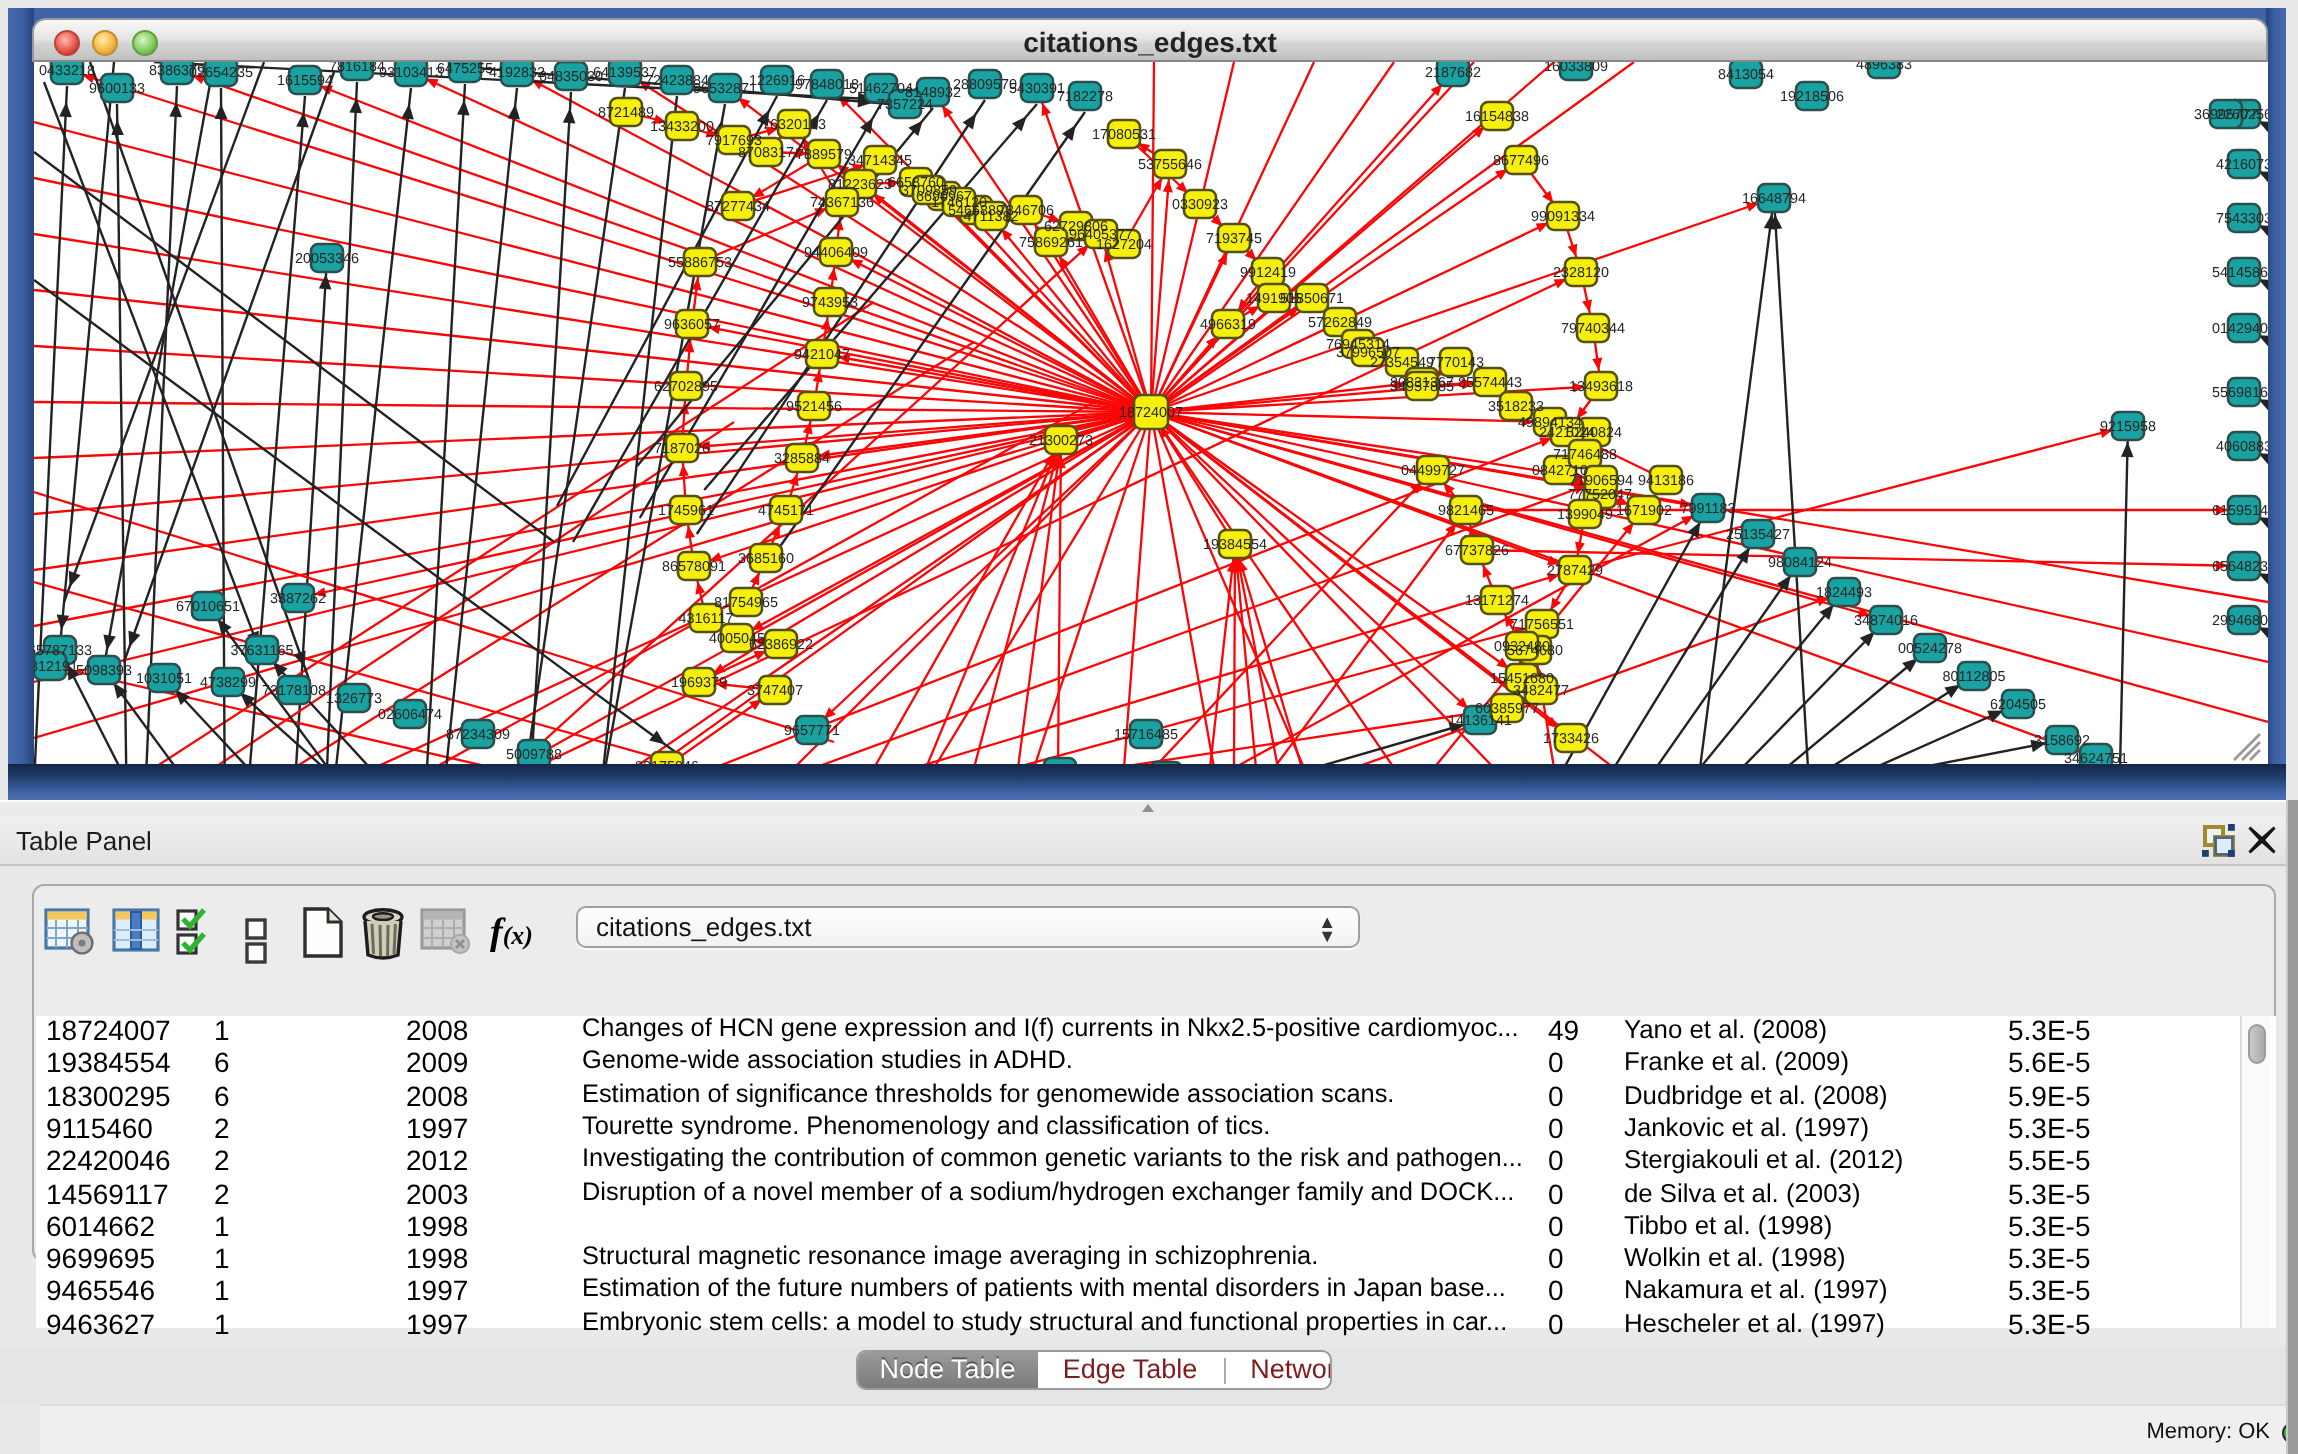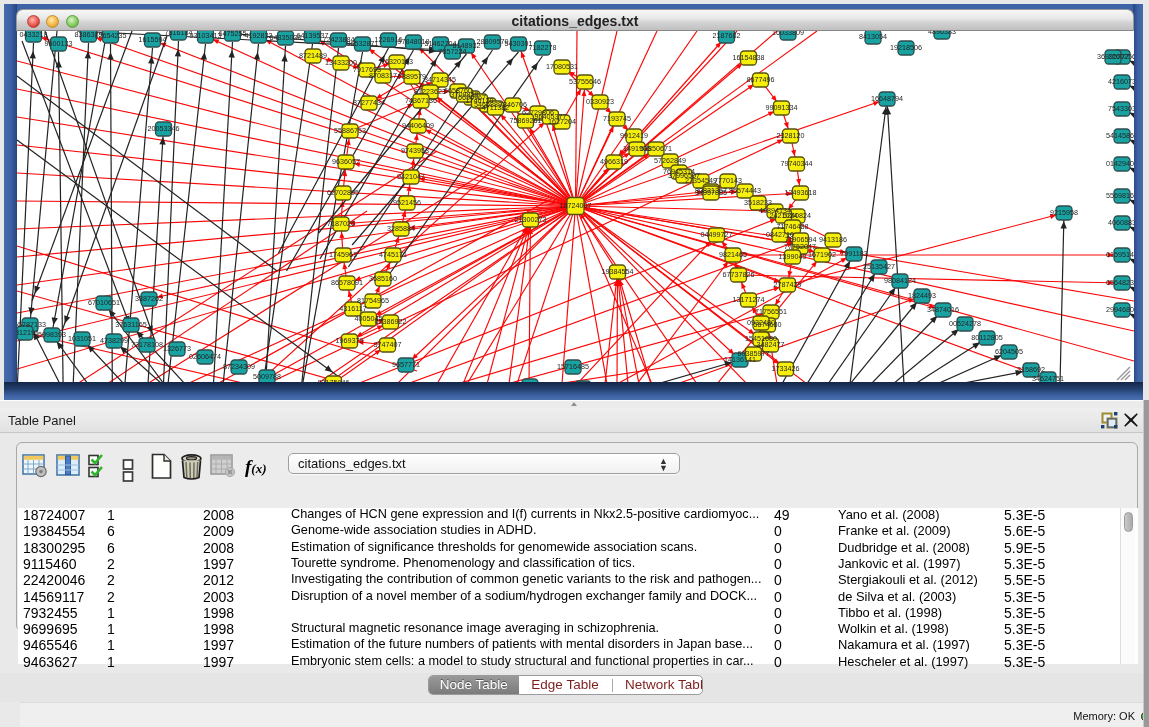--- a/index.html
+++ b/index.html
@@ -36,24 +36,24 @@
 #tbody { position:absolute; left:1px; top:64.5px; width:1120px; height:156.5px; background:#fff; }
 #vsb { position:absolute; left:1103px; top:64.5px; width:15px; height:156.5px; background:#fbfbfb; border-left:1px solid #ddd; }
 #vsb .thumb { position:absolute; left:2.5px; top:4px; width:9px; height:20px; border-radius:5px; background:linear-gradient(90deg,#c9c9c9,#ababab); border:1px solid #9b9b9b; }
 .trow { position:absolute; left:16px; width:1102px; height:16.3px; font-size:13.8px; color:#000; }
 .trow .c { position:absolute; top:0.5px; white-space:nowrap; overflow:hidden; }
 .c0 { left:7px; width:80px; font-size:14px; }
 .c1 { left:91px; width:92px; font-size:14px; }
 .c2 { left:187px; width:84px; font-size:14px; }
 .c3 { left:275px; width:478px; font-size:12.7px; }
 .c4 { left:758px; width:70px; font-size:14px; }
-.c5 { left:822px; width:150px; font-size:12.9px; }
+.c5 { left:796px; width:150px; font-size:12.9px; }
 .c6 { left:988px; width:88px; font-size:14px; }
 
-#tabs { position:absolute; left:428px; top:675px; width:275px; height:19.5px; border:1px solid #9b9b9b; border-radius:5px; background:#fff; overflow:hidden;padding-left:32px; }
+#tabs { position:absolute; left:428px; top:675px; width:238px; height:19.5px; border:1px solid #9b9b9b; border-radius:5px; background:#fff; overflow:hidden;padding-left:32px; }
 #tabs .seg { position:absolute; top:0; height:100%; font-size:13.5px; line-height:18px; text-align:center; color:#7f1d1d; }
 #tabs .sel { background:linear-gradient(180deg,#9a9a9a,#7b7b7b); color:#fff; text-shadow:0 -1px 0 #555; }
 #tabs .sep { position:absolute; top:3px; height:13px; width:1px; background:#aaa; }
 
 #status { position:absolute; left:0; top:702px; width:1149px; height:25px; background:#efefef; border-top:1px solid #dcdcdc;margin-left:20px; }
 #status .mem { position:absolute; right:34px; top:6.5px; font-size:11px; color:#111; }
 #status .dot { position:absolute; left:1121px; top:8px; width:11px; height:11px; border-radius:50%; background:#2fc32f; border:1.5px solid #2d2d2d; }
 .icon { position:absolute; top:10px; }
 </style></head>
 <body>
@@ -986,21 +986,21 @@
 <div class="trow" style="top:154.0px">
 <span class="c c0">14569117</span>
         <span class="c c1">2</span>
         <span class="c c2">2003</span>
         <span class="c c3">Disruption of a novel member of a sodium/hydrogen exchanger family and DOCK...</span>
         <span class="c c4">0</span>
         <span class="c c5">de Silva et al. (2003)</span>
         <span class="c c6">5.3E-5</span>
       </div>
 <div class="trow" style="top:170.3px">
-<span class="c c0">7932455</span>
+<span class="c c0">6014662</span>
         <span class="c c1">1</span>
         <span class="c c2">1998</span>
         <span class="c c4">0</span>
         <span class="c c5">Tibbo et al. (1998)</span>
         <span class="c c6">5.3E-5</span>
       </div>
 <div class="trow" style="top:186.6px">
 <span class="c c0">9699695</span>
         <span class="c c1">1</span>
         <span class="c c2">1998</span>

